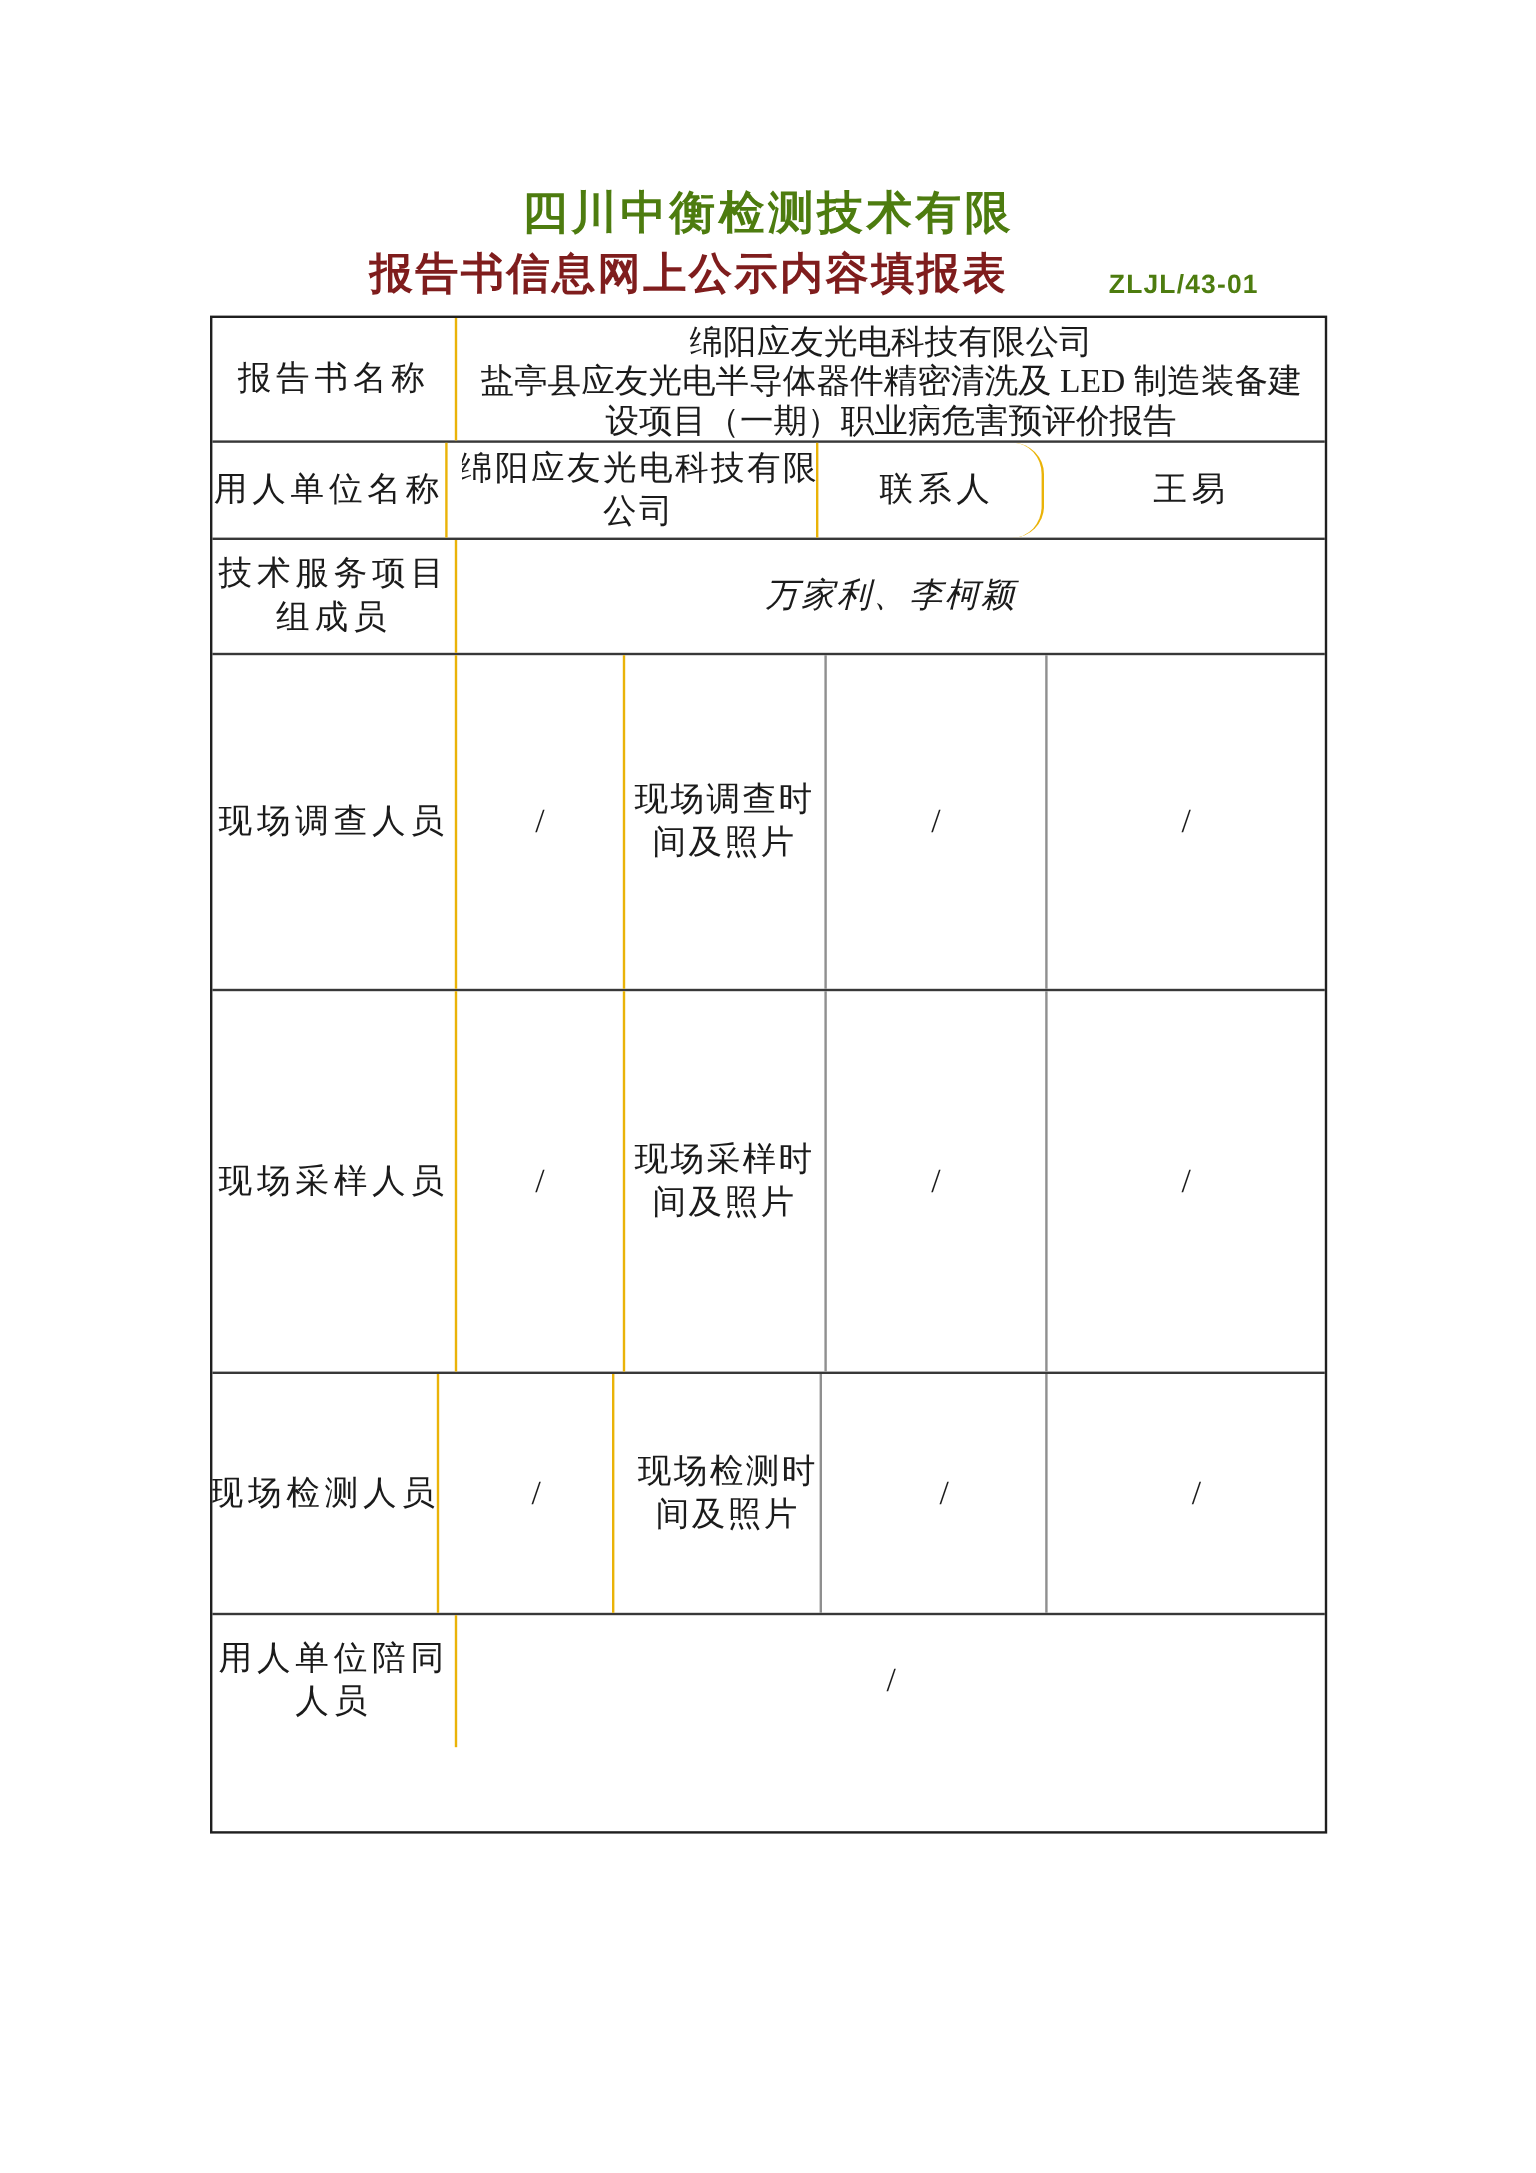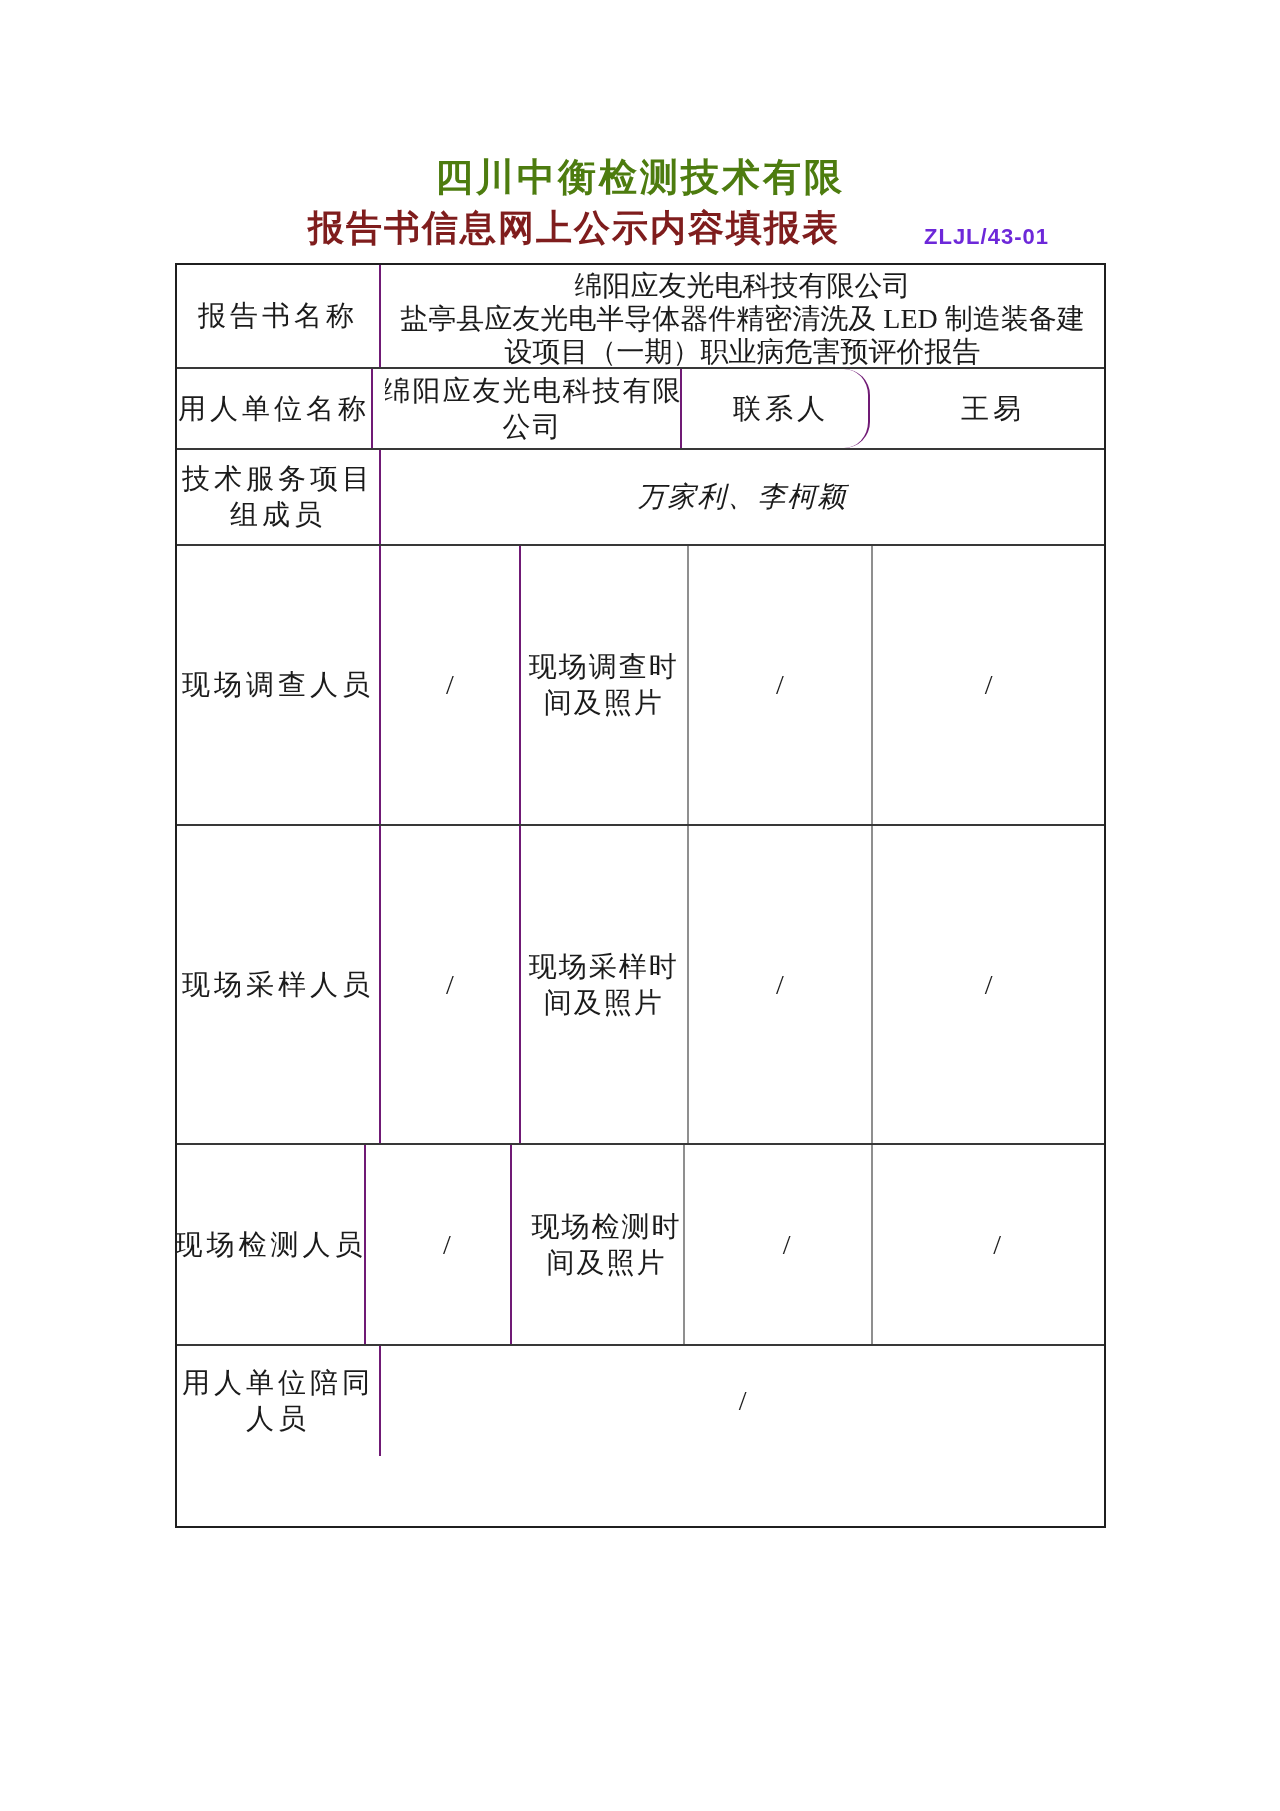--- a/index.html
+++ b/index.html
@@ -19,39 +19,39 @@
   }
   .form-title{
     position:absolute;top:204px;left:308px;
     font-family:"Liberation Sans","DejaVu Sans",sans-serif;
     font-weight:bold;font-size:36px;letter-spacing:2px;color:#7f1d1d;
     white-space:nowrap;
   }
   .form-code{
     position:absolute;top:224px;left:924px;
     font-family:"Liberation Sans","DejaVu Sans",sans-serif;
-    font-weight:bold;font-size:22px;letter-spacing:1px;color:#6d28d9;
+    font-weight:bold;font-size:22px;letter-spacing:1px;color:#4d7c0f;
     white-space:nowrap;
   }
   .doc-table{
     position:absolute;top:263px;left:175px;
     width:931px;height:1265px;
     border:2px solid #1f1f1f;
     box-sizing:border-box;
     background:#fff;
   }
   .trow{
     display:flex;flex-direction:row;
     border-bottom:2px solid #383838;
     box-sizing:border-box;
   }
   .trow:last-child{border-bottom:none;}
   .tcell{
     box-sizing:border-box;
-    border-right:2px solid #701a75;
+    border-right:2px solid #eab308;
     display:flex;flex-direction:column;
     align-items:center;justify-content:center;
     text-align:center;
     font-size:28px;line-height:1.28;
     overflow:hidden;
   }
   .tcell:last-child{border-right:none;}
   .tcell.b-lt{border-right-color:#8f8f8f;}
   .label{letter-spacing:4px;white-space:nowrap;}
   .label2l{letter-spacing:4px;}

